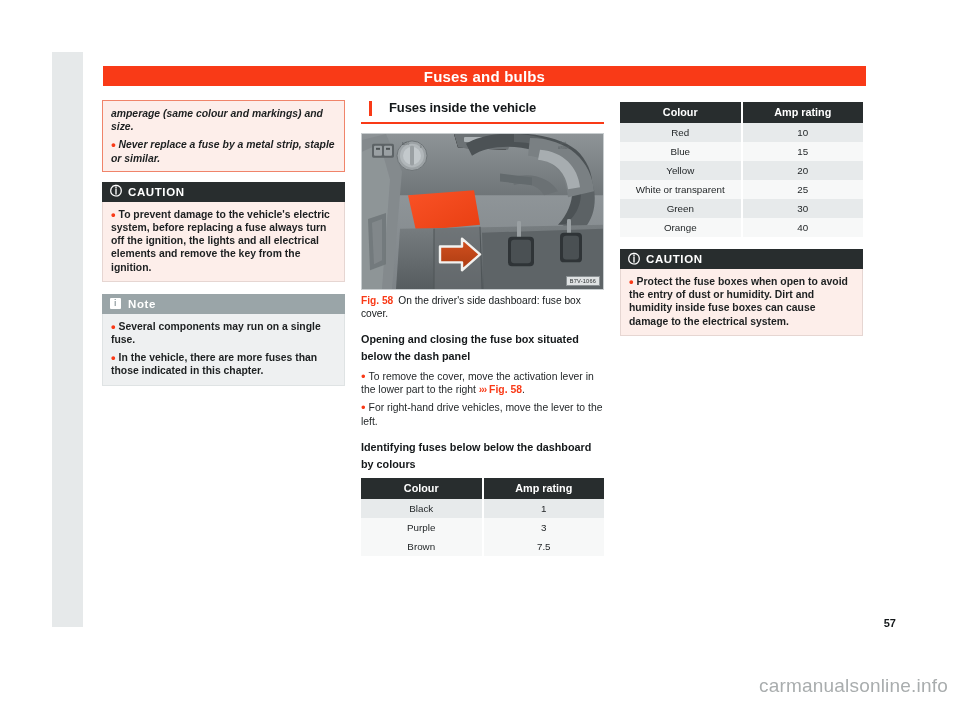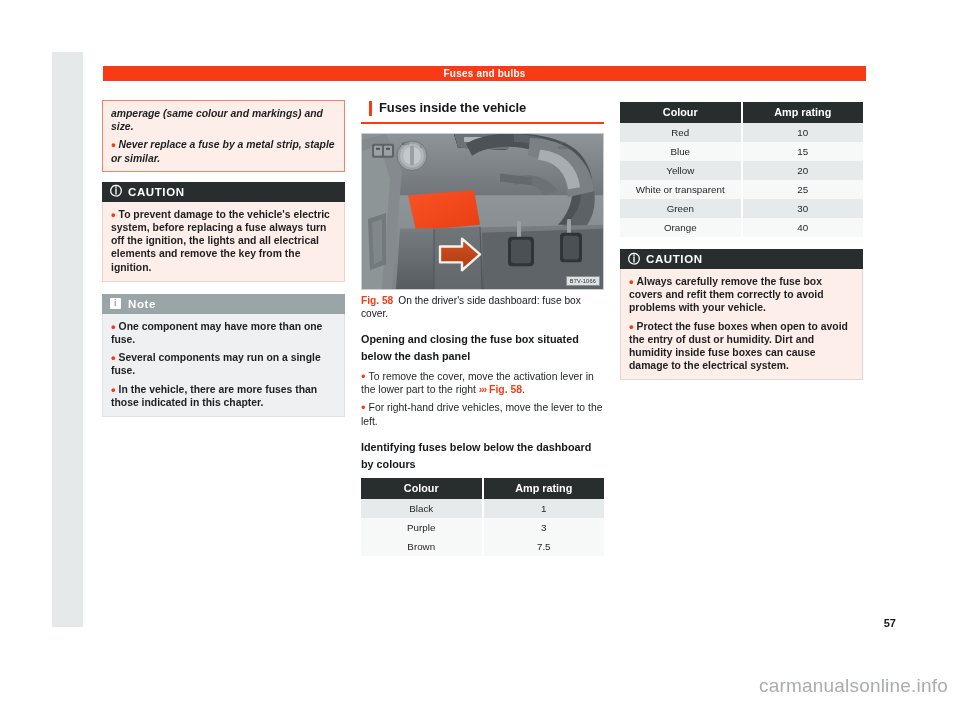--- a/index.html
+++ b/index.html
@@ -33,24 +33,24 @@
     top: 52px;
     width: 827px;
     height: 575px;
     background: #ffffff;
   }
   .header-bar {
     position: absolute;
     left: 103px;
     top: 66px;
     width: 763px;
-    height: 15px;
+    height: 20px;
     background: #f93a17;
     color: #ffffff;
-    font-size: 10px;
+    font-size: 15px;
     font-weight: bold;
     letter-spacing: .2px;
     display: flex;
     align-items: center;
     justify-content: center;
   }
   .col {
     position: absolute;
     top: 100px;
     width: 243px;
@@ -123,21 +123,21 @@
     font-size: 13px;
     line-height: 10px;
     transform: translateY(1px);
     margin-right: 3px;
   }
 
   
   .sec-head {
     display: flex;
     align-items: flex-start;
-    gap: 7px;
+    gap: 17px;
     margin-bottom: 6px;
     padding-left: 8px;
   }
   .sec-rule-v {
     width: 3px;
     height: 15px;
     background: #f93a17;
     flex: none;
     margin-top: 1px;
   }
@@ -282,21 +282,20 @@
     </div>
 
     <div style="height:12px"></div>
 
     <div class="box">
       <div class="box-hdr hdr-note">
         <span class="hdr-icon note-i">i</span>
         <span>Note</span>
       </div>
       <div class="box-body-note">
-        <p class="btxt"><span class="bullet">•</span><span>One component may have more than one fuse.</span></p>
         <p class="btxt"><span class="bullet">•</span><span>Several components may run on a single fuse.</span></p>
         <p class="btxt"><span class="bullet">•</span><span>In the vehicle, there are more fuses than those indicated in this chapter.</span></p>
       </div>
     </div>
   </div>
 
   <div class="col col-mid">
 
     <div class="sec-head">
       <div class="sec-rule-v"></div>
@@ -484,21 +483,20 @@
     </div>
 
     <div style="height:12px"></div>
 
     <div class="box">
       <div class="box-hdr hdr-caution">
         <span class="hdr-icon caution-i">ⓘ</span>
         <span>CAUTION</span>
       </div>
       <div class="box-body-caution">
-        <p class="btxt"><span class="bullet">•</span><span>Always carefully remove the fuse box covers and refit them correctly to avoid problems with your vehicle.</span></p>
         <p class="btxt"><span class="bullet">•</span><span>Protect the fuse boxes when open to avoid the entry of dust or humidity. Dirt and humidity inside fuse boxes can cause damage to the electrical system.</span></p>
       </div>
     </div>
   </div>
 
   <div class="page-num">57</div>
   <div class="watermark">carmanualsonline.info</div>
 
 </div>
 

